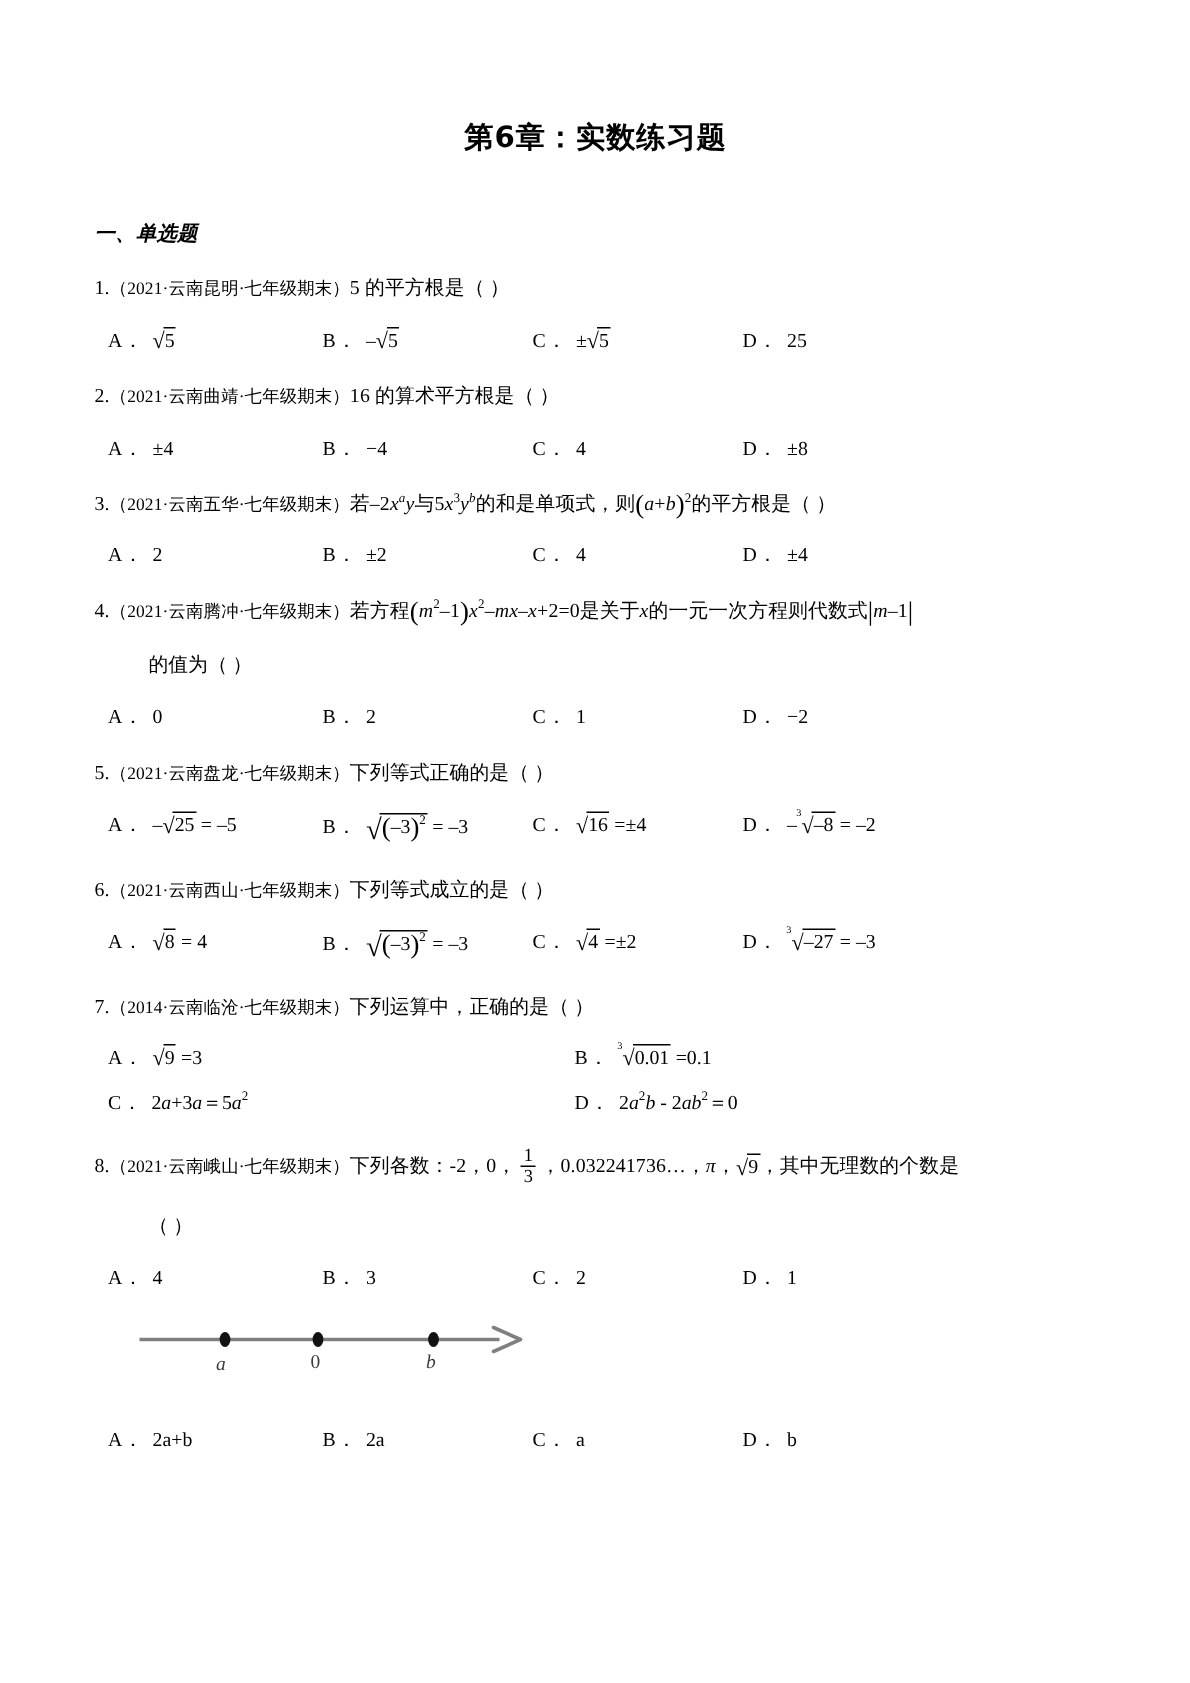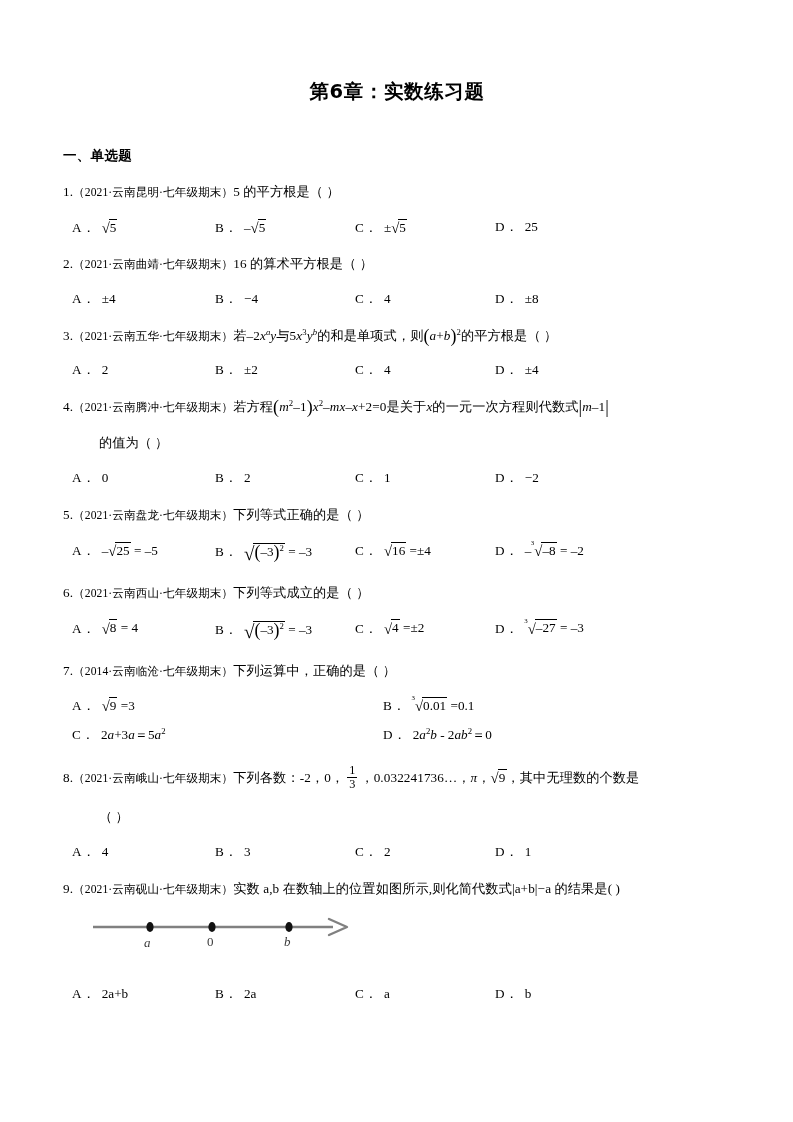--- a/index.html
+++ b/index.html
@@ -39,20 +39,21 @@
     font-family: "DejaVu Sans", "Liberation Sans", sans-serif;
   }
 
   
   .section-heading {
     font-size: 13.5px;
     font-weight: bold;
     margin-top: 42px;
     letter-spacing: 0.3px;
     font-family: "DejaVu Sans", "Liberation Sans", sans-serif;
+    font-style: italic;
   }
 
   
   .q-block { margin-top: 17px; }
   .q-stem {
     font-size: 13.2px;
     line-height: 1.5;
     letter-spacing: 0.1px;
     white-space: nowrap;
   }
@@ -358,23 +359,20 @@
         <div class="opt c2">
           <span class="opt-label">C．</span><span class="opt-body mn">2</span>
         </div>
         <div class="opt c3">
           <span class="opt-label">D．</span><span class="opt-body mn">1</span>
         </div>
       </div>
     </div>
 
     <div class="q-block">
-      <div class="q-stem">
-        <span>9.</span><span class="meta">（2021·云南砚山·七年级期末）</span><span>实数 a,b 在数轴上的位置如图所示,则化简代数式|a+b|−a 的结果是(    )</span>
-      </div>
 
       <div class="figure">
         <svg class="numline" width="280" height="40" viewBox="0 0 280 40">
           <line x1="4" y1="14" x2="244" y2="14" stroke="#808080" stroke-width="2.4"></line>
           <path d="M 240 6 L 258 14 L 240 22" fill="none" stroke="#808080" stroke-width="2.4" stroke-linecap="round" stroke-linejoin="round"></path>
           <ellipse cx="61" cy="14" rx="3.6" ry="5" fill="#111111"></ellipse>
           <ellipse cx="123" cy="14" rx="3.6" ry="5" fill="#111111"></ellipse>
           <ellipse cx="200" cy="14" rx="3.6" ry="5" fill="#111111"></ellipse>
         </svg>
         <span class="nl-label" style="left:81px; top:22px;">a</span>

